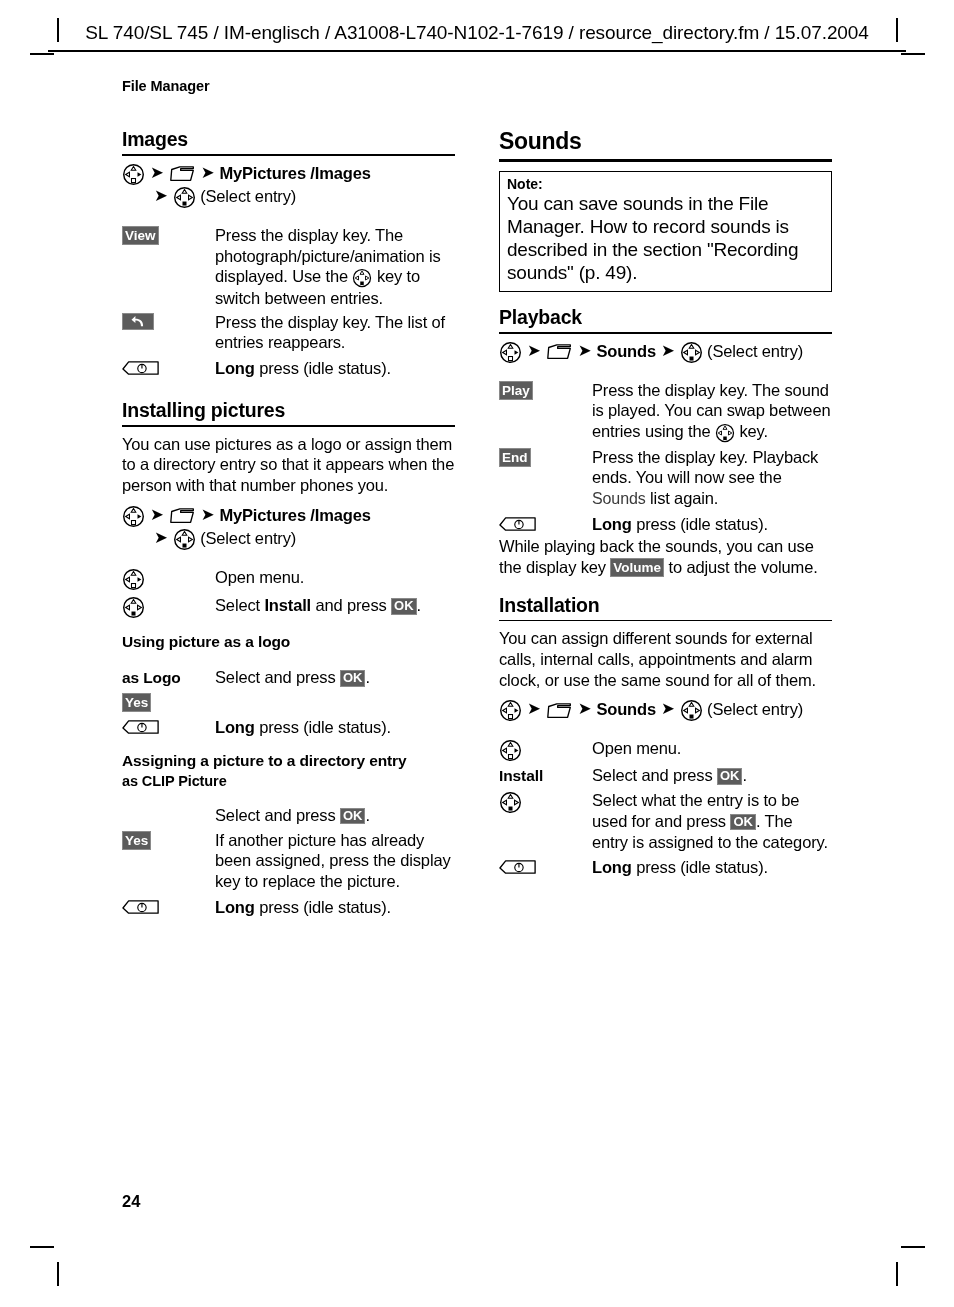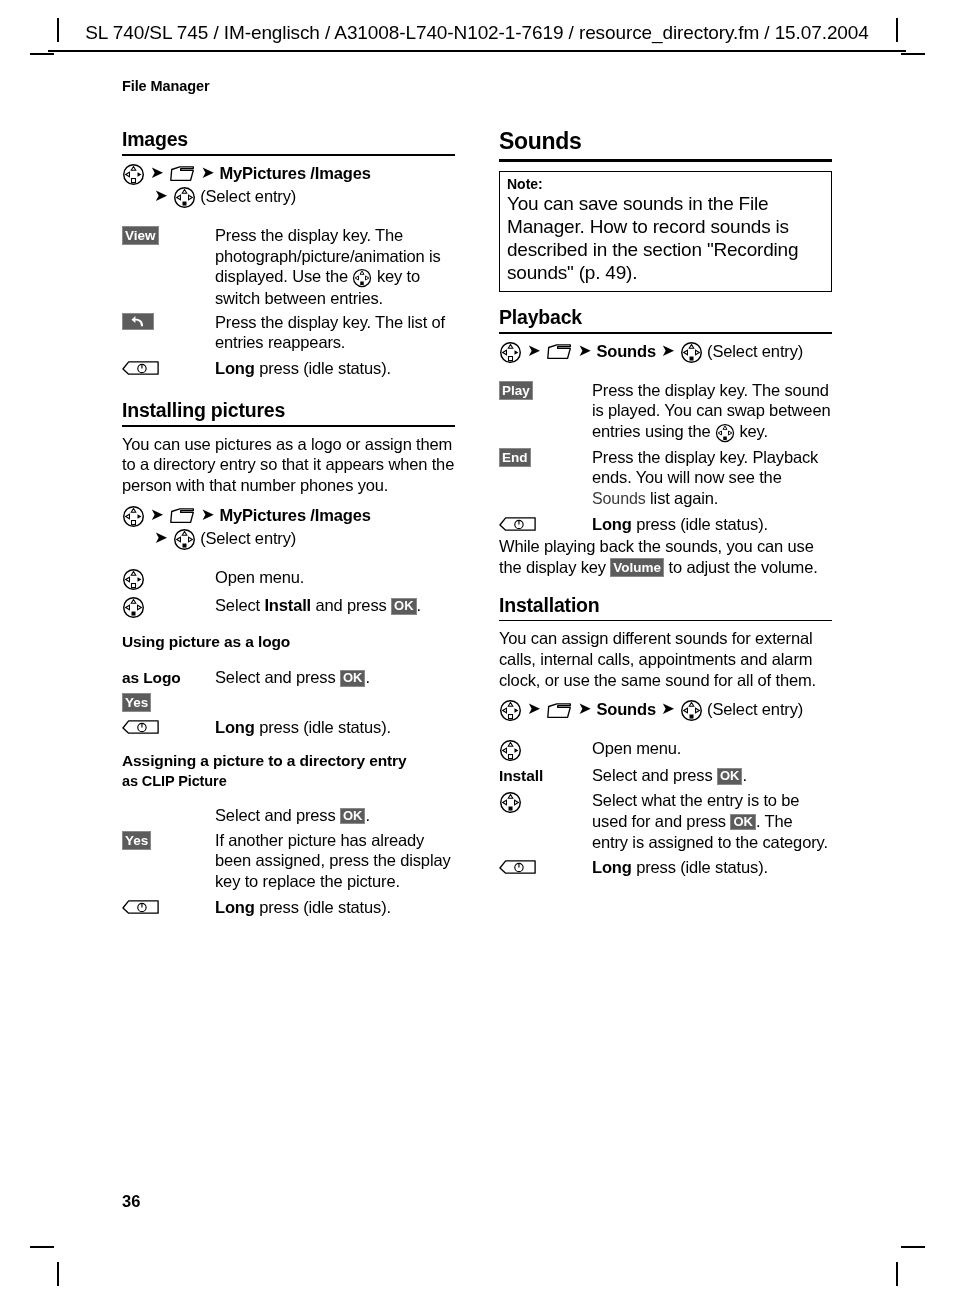--- a/index.html
+++ b/index.html
@@ -562,13 +562,13 @@
           </span>
         </div>
         <div class="desc"><b>Long</b><span> press (idle status).</span></div>
       </div>
 
     </div>
 
   </div>
 </div>
 
-<div class="folio">36</div>
+<div class="folio">24</div>
 
 </body></html>

